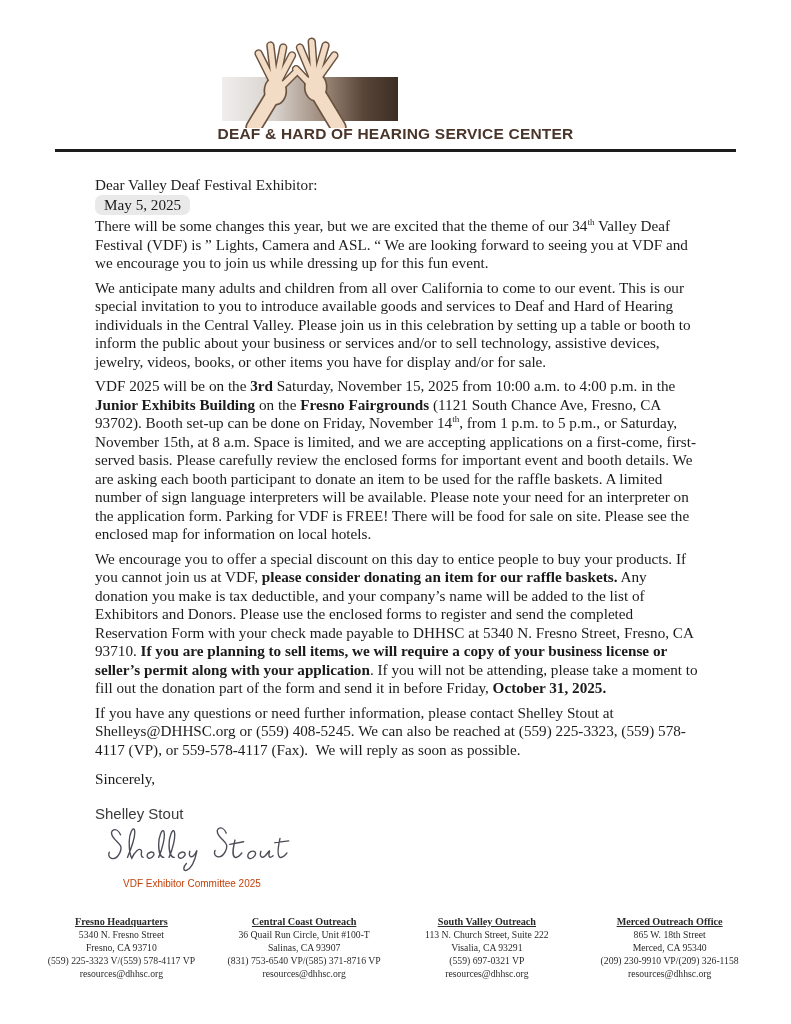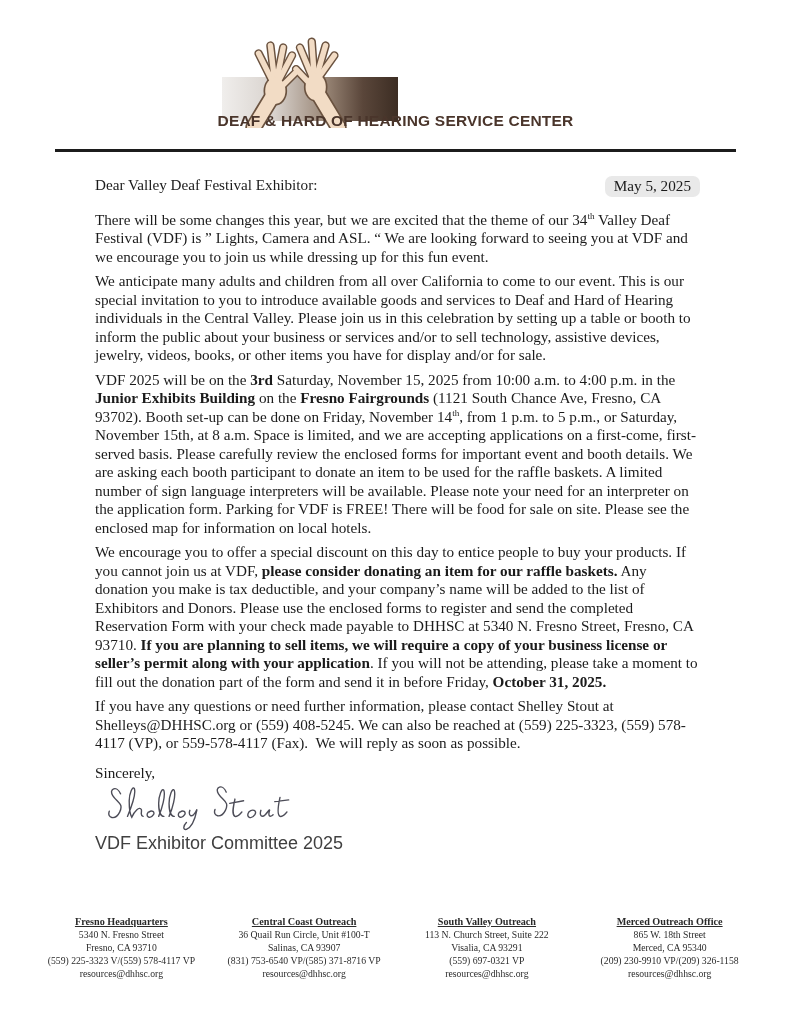--- a/index.html
+++ b/index.html
@@ -16,36 +16,36 @@
   .logo-wrap{position:relative;width:372px;height:110px;margin:33px auto 0;}
   .logo-band{
     position:absolute;left:12px;top:44px;width:176px;height:44px;
     background:linear-gradient(90deg,#f0eeec 0%,#d8d2cd 30%,#9b8878 58%,#5a463a 80%,#3c2d23 100%);
   }
   .hands-svg{position:absolute;left:22px;top:0;width:128px;height:95px;}
   .logo-text{position:absolute;right:0;top:24px;width:196px;font-family:"Liberation Sans",sans-serif;}
   .logo-tagline{font-size:12.5px;font-weight:bold;letter-spacing:0.8px;word-spacing:3px;color:#776557;white-space:nowrap;}
   .logo-acronym{font-size:53px;font-weight:800;letter-spacing:0px;line-height:0.95;color:#4a352b;margin-top:1px;}
   .logo-orgline{
-    position:absolute;left:0;right:0;top:79px;text-align:center;
+    position:absolute;left:0;right:0;top:92px;text-align:center;
     font-family:"Liberation Sans",sans-serif;font-size:15.5px;font-weight:700;
     letter-spacing:0.2px;color:#4a352b;white-space:nowrap;
   }
   .header-rule{width:681px;height:3px;background:#1c1c1c;margin:6px auto 0;}
   
   .letter{padding:24px 91px 0 95px;font-size:15.2px;line-height:18.5px;}
-  .saluto-row{display:flex;justify-content:space-between;align-items:flex-start;margin-bottom:14px;}
+  .saluto-row{display:flex;justify-content:space-between;align-items:flex-start;margin-bottom:2px;flex-direction:column;}
   .date-pill{background:#e9e9e9;border-radius:7px;padding:1px 9px;white-space:nowrap;}
   .para{margin:0 0 6px 0;white-space:pre-wrap;}
   .b{font-weight:bold;}
   sup{font-size:0.6em;vertical-align:super;line-height:0;}
   .closing{margin:11px 0 0 0;}
   .signer-name{font-family:"Liberation Sans",sans-serif;font-size:15px;color:#3a3a3a;margin-top:16px;}
   .signature-svg{display:block;margin:-2px 0 0 -4px;width:235px;height:52px;}
-  .committee{font-family:"Liberation Sans",sans-serif;font-size:18px;color:#404040;margin-top:2px;}
+  .committee{font-family:"Liberation Sans",sans-serif;font-size:10px;color:#c2410c;margin-top:2px;margin-left:28px;}
   
   .footer{
     position:absolute;left:0;right:0;top:915px;
     display:flex;gap:0;padding:0 30px;
     font-size:9.7px;line-height:13px;color:#2a2a2a;text-align:center;align-items:flex-end;
   }
   .office{flex:1 1 0;}
   .office-name{font-weight:bold;text-decoration:underline;font-size:10.2px;}
 </style>
 </head>
@@ -108,20 +108,21 @@
     <div>
         <p class="para"><span>There will be some changes this year, but we are excited that the theme of our 34</span><sup>th</sup><span> Valley Deaf Festival (VDF) is ” Lights, Camera and ASL. “ We are looking forward to seeing you at VDF and we encourage you to join us while dressing up for this fun event.</span></p>
         <p class="para"><span>We anticipate many adults and children from all over California to come to our event. This is our special invitation to you to introduce available goods and services to Deaf and Hard of Hearing individuals in the Central Valley. Please join us in this celebration by setting up a table or booth to inform the public about your business or services and/or to sell technology, assistive devices, jewelry, videos, books, or other items you have for display and/or for sale.</span></p>
         <p class="para"><span>VDF 2025 will be on the </span><span class="b">3rd</span><span> Saturday, November 15, 2025 from 10:00 a.m. to 4:00 p.m. in the </span><span class="b">Junior Exhibits Building</span><span> on the </span><span class="b">Fresno Fairgrounds</span><span> (1121 South Chance Ave, Fresno, CA 93702). Booth set-up can be done on Friday, November 14</span><sup>th</sup><span>, from 1 p.m. to 5 p.m., or Saturday, November 15th, at 8 a.m. Space is limited, and we are accepting applications on a first-come, first-served basis. Please carefully review the enclosed forms for important event and booth details. We are asking each booth participant to donate an item to be used for the raffle baskets. A limited number of sign language interpreters will be available. Please note your need for an interpreter on the application form. Parking for VDF is FREE! There will be food for sale on site. Please see the enclosed map for information on local hotels.</span></p>
         <p class="para"><span>We encourage you to offer a special discount on this day to entice people to buy your products. If you cannot join us at VDF, </span><span class="b">please consider donating an item for our raffle baskets.</span><span> Any donation you make is tax deductible, and your company’s name will be added to the list of Exhibitors and Donors. Please use the enclosed forms to register and send the completed Reservation Form with your check made payable to DHHSC at 5340 N. Fresno Street, Fresno, CA  93710. </span><span class="b">If you are planning to sell items, we will require a copy of your business license or seller’s permit along with your application</span><span>. If you will not be attending, please take a moment to fill out the donation part of the form and send it in before Friday, </span><span class="b">October 31, 2025.</span></p>
         <p class="para"><span>If you have any questions or need further information, please contact Shelley Stout at Shelleys@DHHSC.org or (559) 408-5245. We can also be reached at (559) 225-3323, (559) 578-4117 (VP), or 559-578-4117 (Fax).  We will reply as soon as possible.</span></p>
       </div>
 
     <p class="para closing">Sincerely,</p>
 
+    <div class="signer-name">Shelley Stout</div>
 
     <svg class="signature-svg" viewBox="0 0 235 60" aria-hidden="true">
       <g stroke="#4d4d58" stroke-width="1.6" fill="none" stroke-linecap="round">
         <path d="M16 16 C12 6 2 10 7 18 C12 26 20 27 15 37 C10 47 0 44 3 36
                  M24 42 C29 30 34 16 32 10 C30 6 26 16 26 24 C26 33 27 40 29 43 C32 36 38 30 40 34 C41 37 38 41 42 42
                  M48 37 C44 42 50 46 54 40 C56 37 52 34 49 37
                  M60 42 C64 33 68 18 66 12 C64 8 60 18 60 27 C60 35 62 42 66 42
                  M72 42 C76 33 80 18 78 12 C76 8 72 18 72 27 C72 35 74 42 78 42
                  M84 37 C80 42 86 46 90 40 C92 37 88 34 85 37
                  M96 35 C94 41 98 44 102 38 C104 35 104 33 104 35 C102 45 99 54 92 57 C88 58 88 53 92 49

